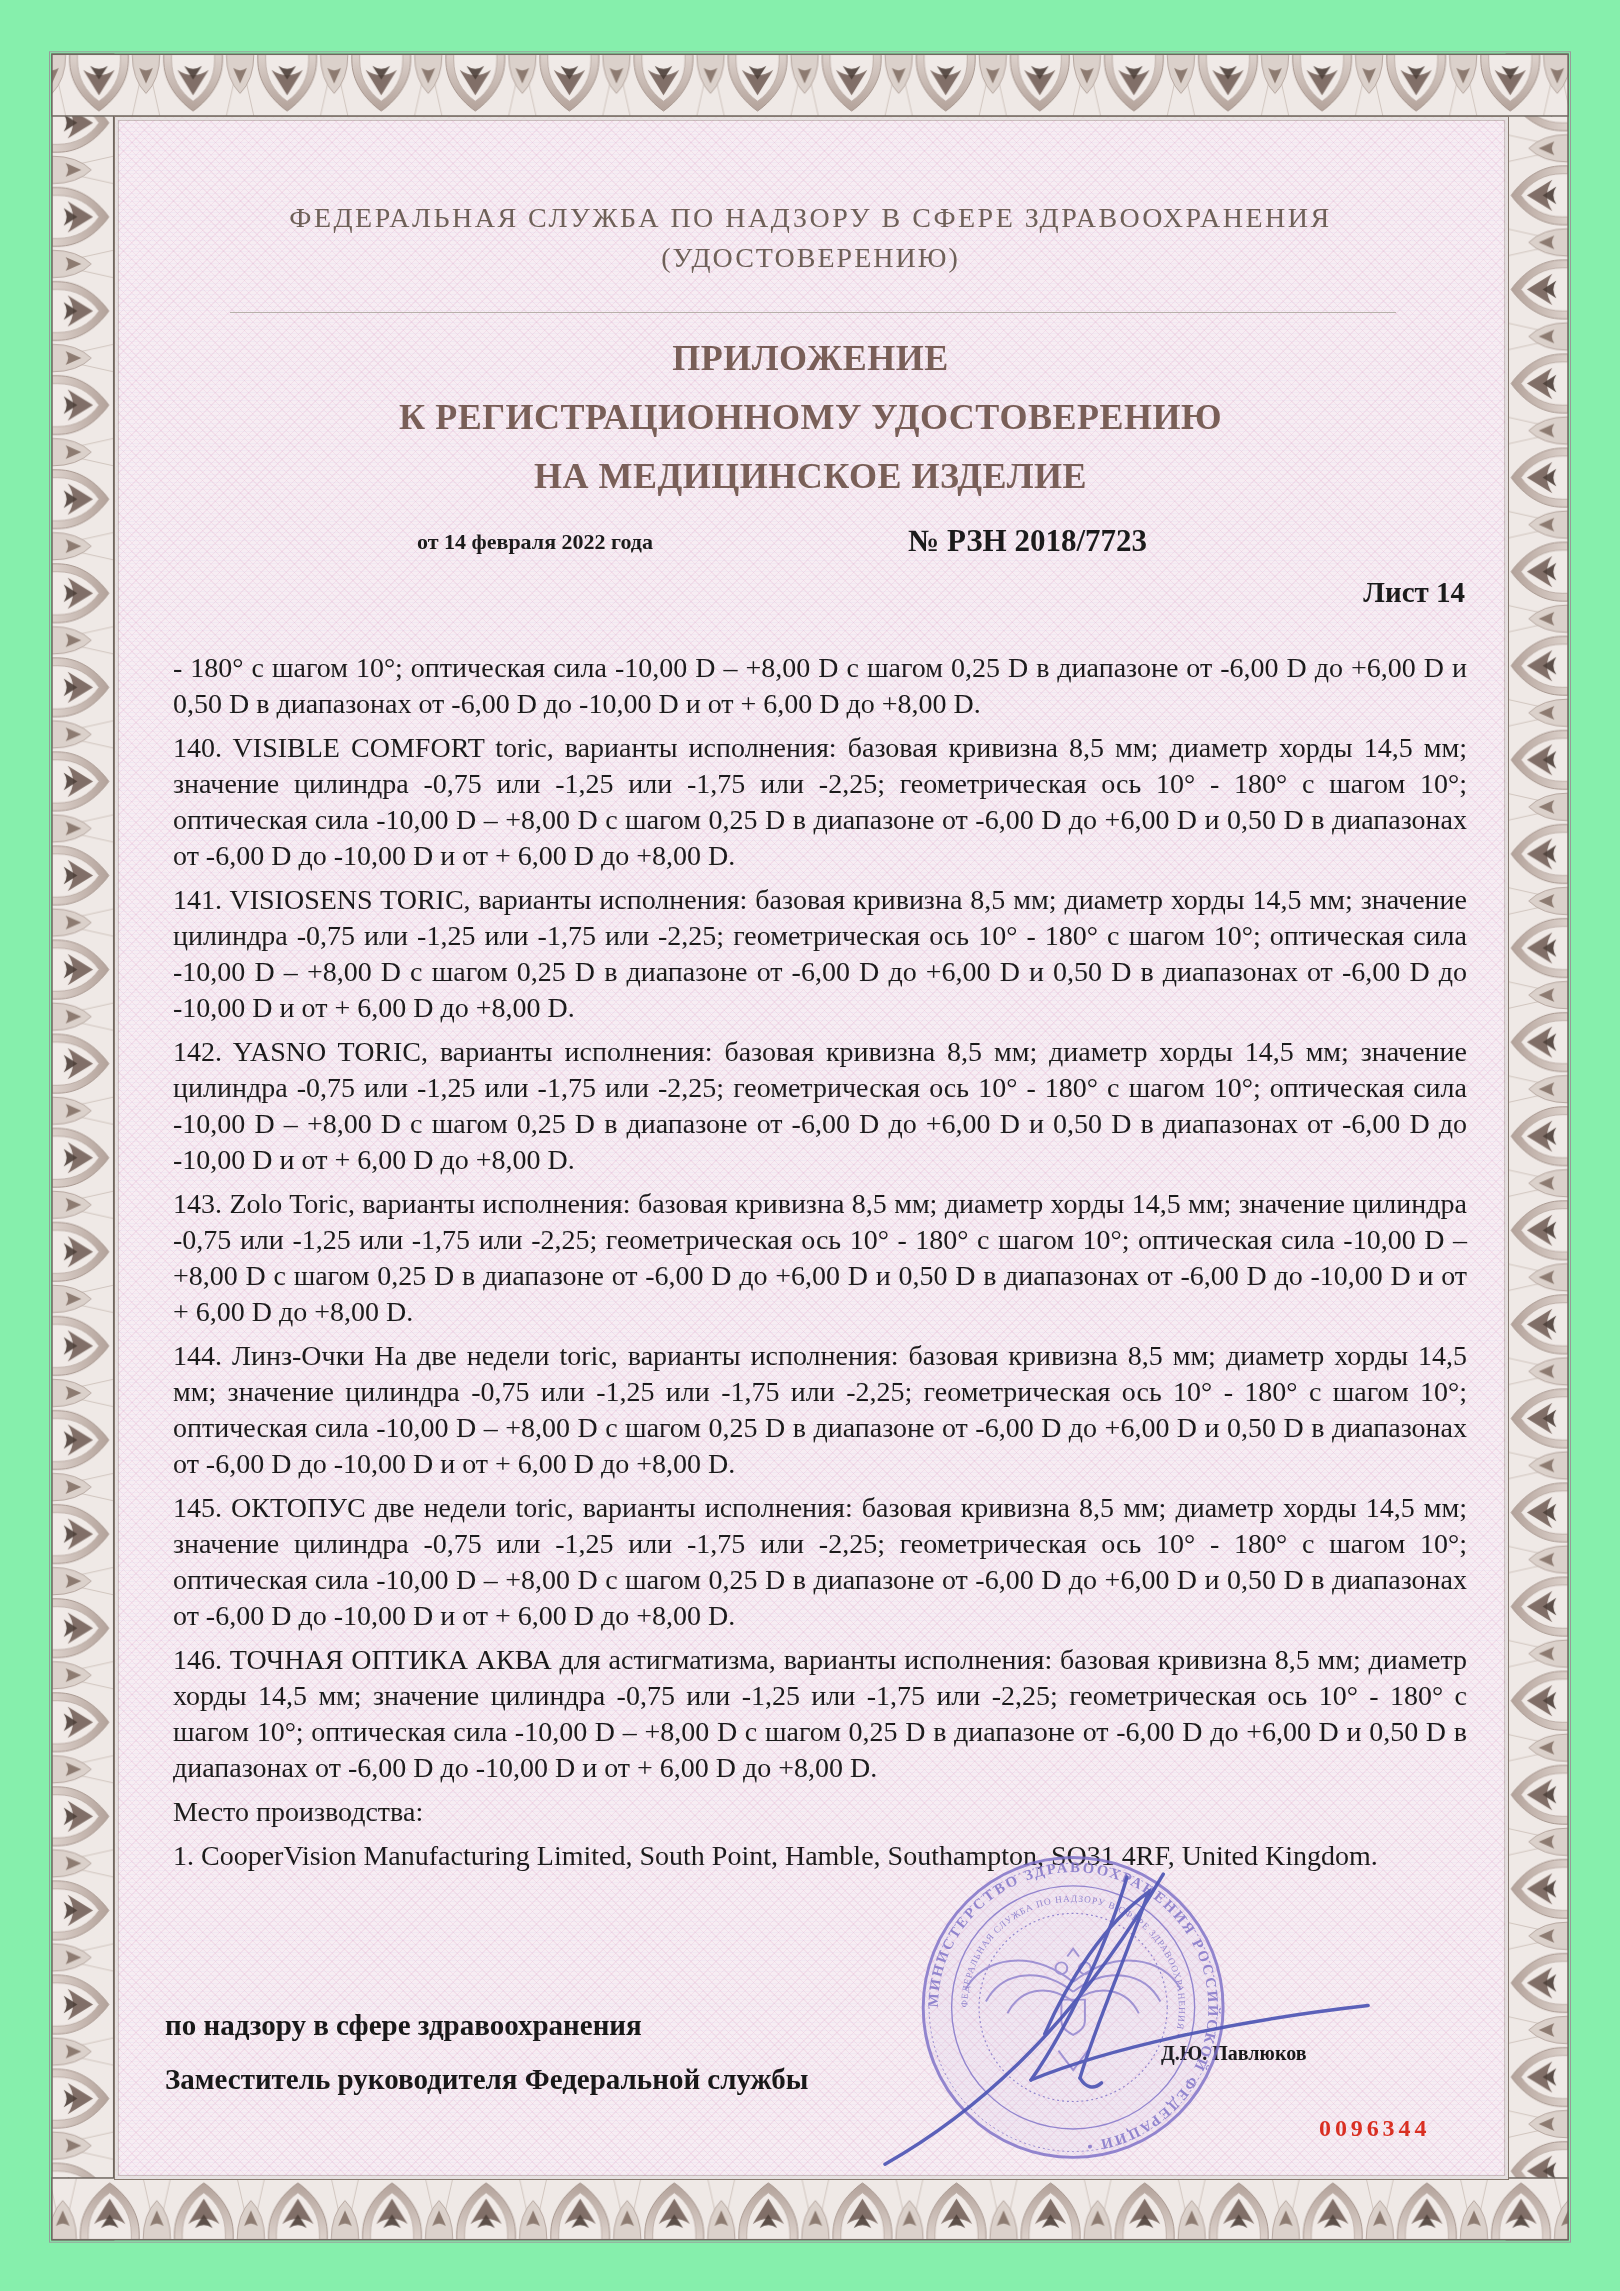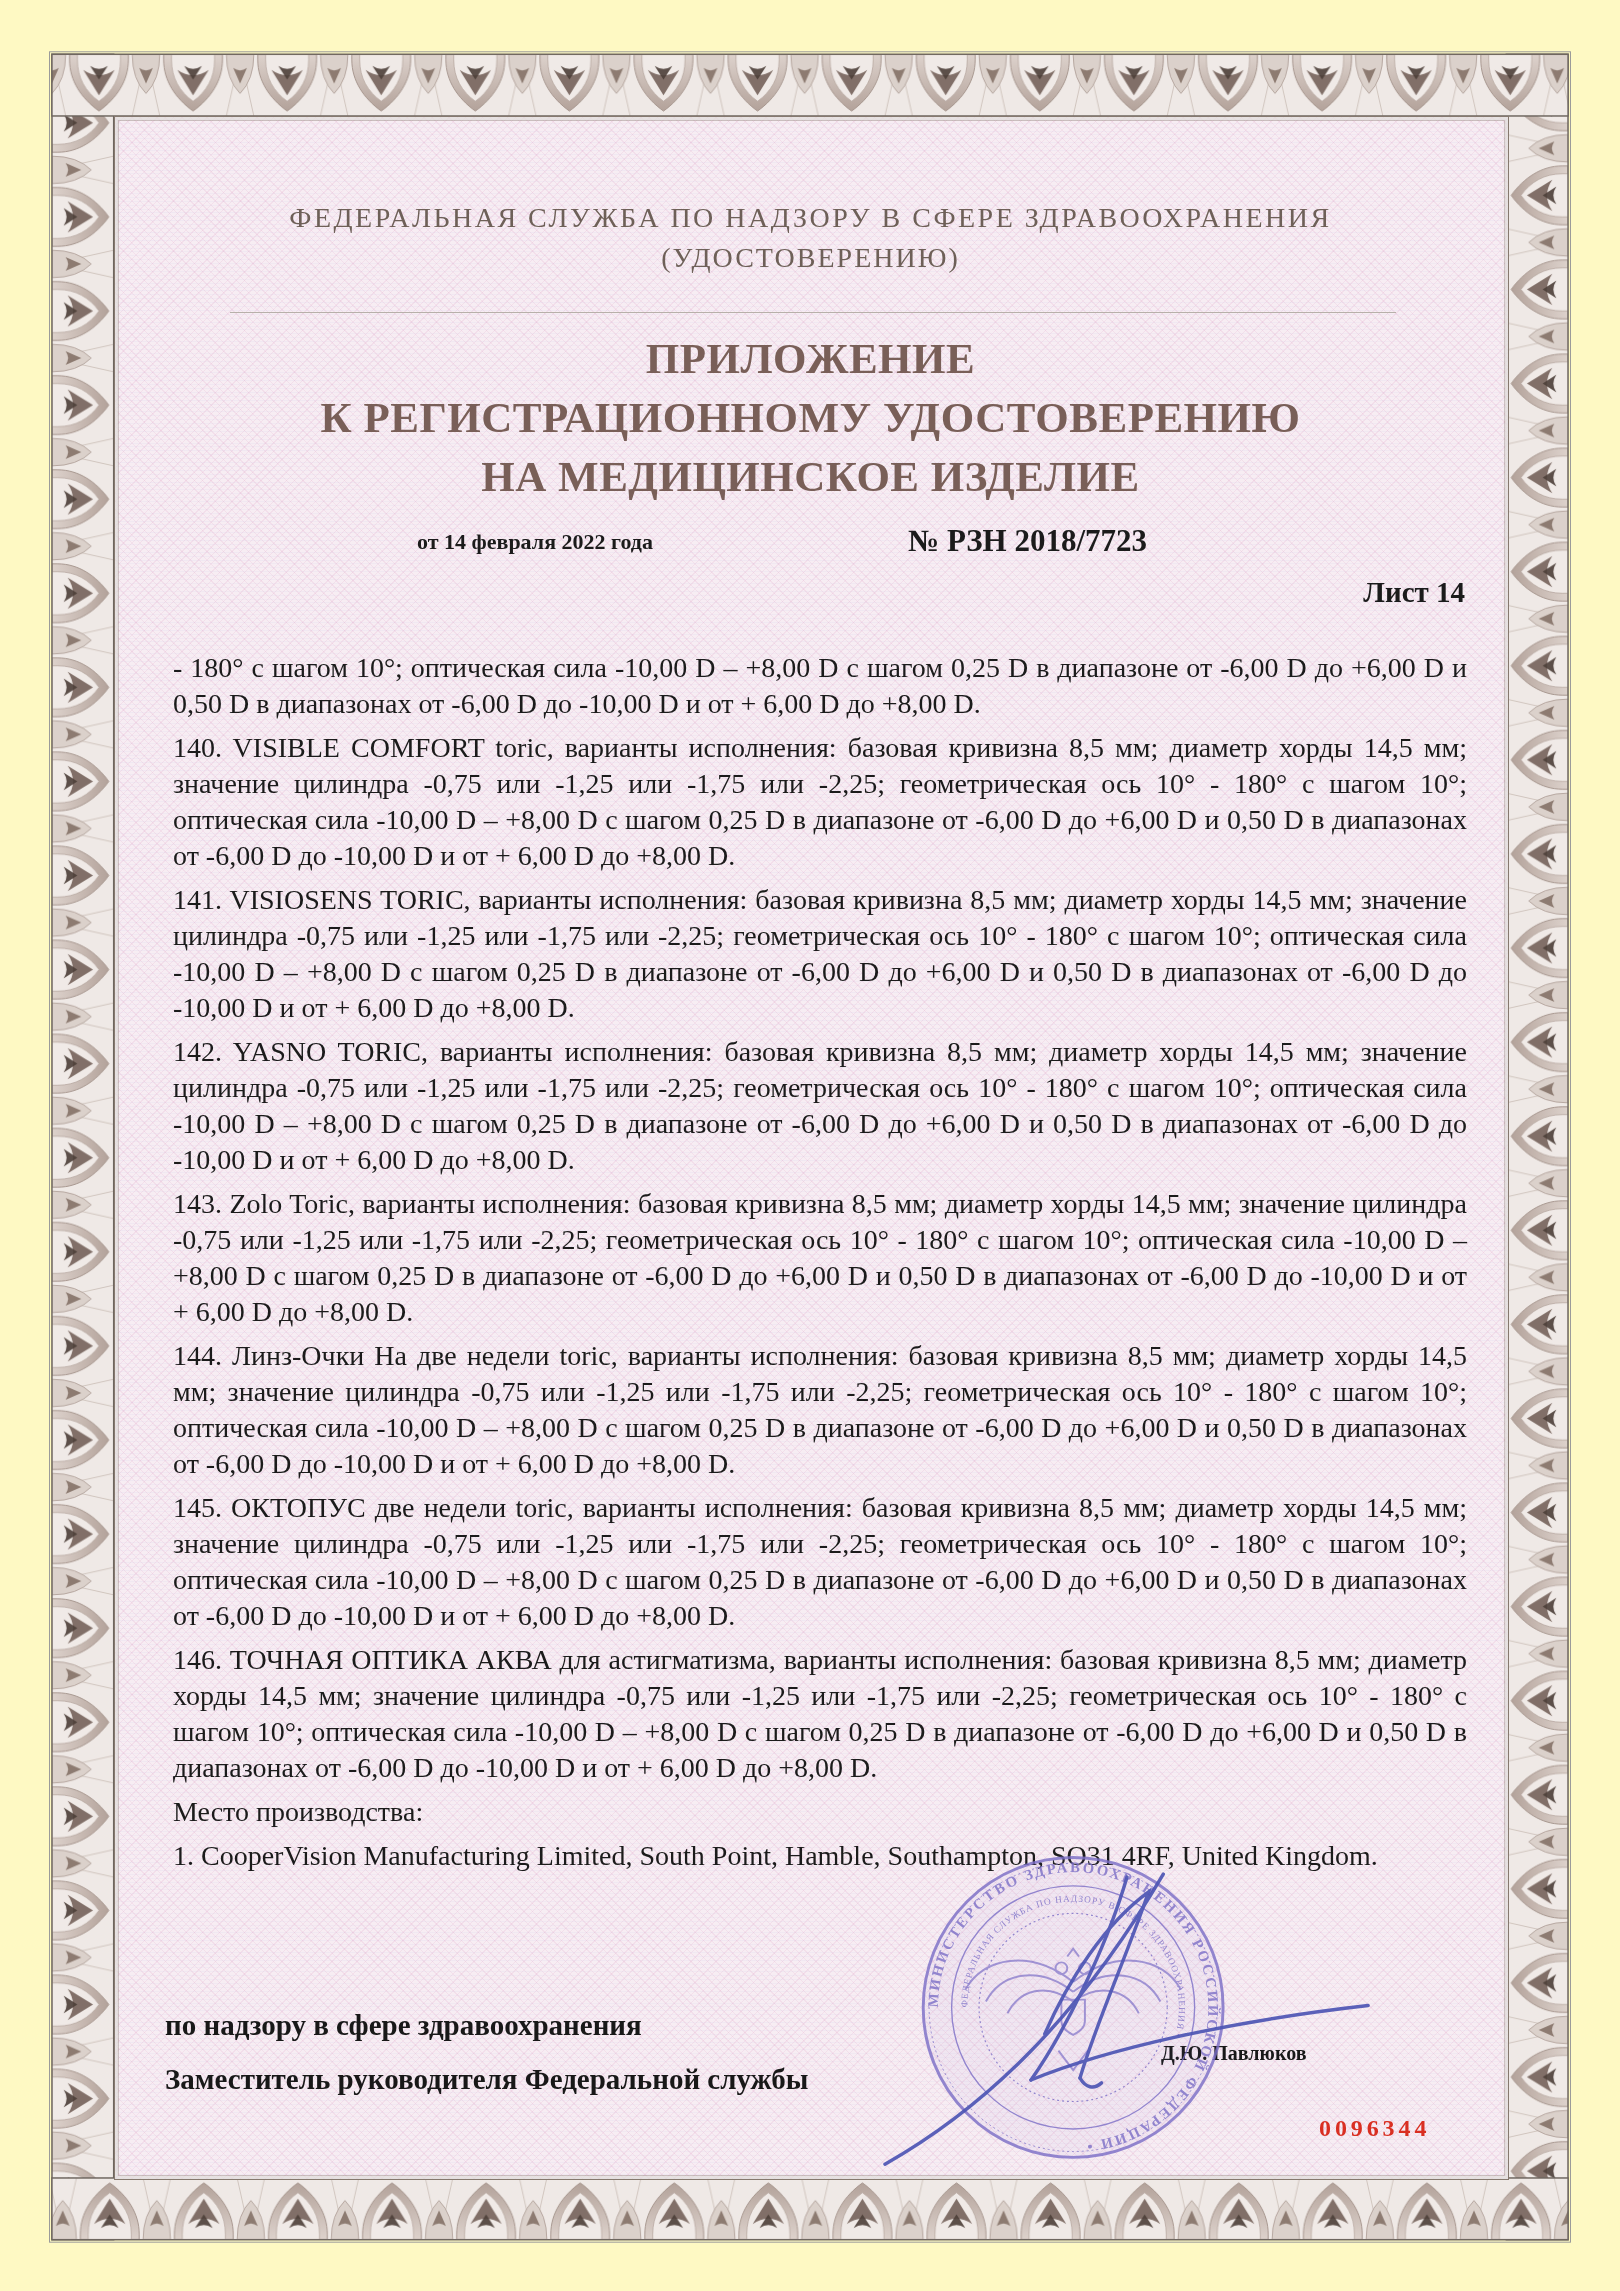--- a/index.html
+++ b/index.html
@@ -1,18 +1,18 @@
 <!DOCTYPE html>
 <html><head>
 <meta charset="utf-8">
 <style>
   html,body{margin:0;padding:0;background:#ffffff;}
   .page{
     position:relative;width:1620px;height:2292px;overflow:hidden;
-    background:#fef9c3;font-family:"Liberation Serif","DejaVu Serif",serif;
+    background:#86efac;font-family:"Liberation Serif","DejaVu Serif",serif;
   }
   .frame-svg{position:absolute;left:0;top:0;z-index:1;}
   .field{
     position:absolute;left:114px;top:116px;width:1393px;height:2062px;z-index:2;
     background-color:#f7edf3;
     background-image:
       repeating-linear-gradient(45deg, rgba(214,130,178,.13) 0px, rgba(214,130,178,.13) 1px, transparent 1px, transparent 5.9px),
       repeating-linear-gradient(135deg, rgba(214,130,178,.13) 0px, rgba(214,130,178,.13) 1px, transparent 1px, transparent 5.9px),
       repeating-linear-gradient(0deg, rgba(140,150,215,.06) 0px, rgba(140,150,215,.06) 1px, transparent 1px, transparent 3.9px);
     border:1.5px solid #86796f;
@@ -24,21 +24,21 @@
     color:#6e6058;font-size:28px;letter-spacing:2.5px;
   }
   .agency1{top:202px;}
   .agency2{top:242px;letter-spacing:2px;}
   .sep{
     position:absolute;left:230px;top:312px;width:1166px;height:0;
     border-top:1.5px solid #b7b0aa;
   }
   .doctitle{
     position:absolute;left:114px;top:329px;width:1393px;text-align:center;
-    color:#795f58;font-weight:bold;font-size:43px;line-height:59px;letter-spacing:0.5px;
+    color:#795f58;font-weight:bold;font-size:36px;line-height:59px;letter-spacing:0.5px;
   }
   .meta-row{position:absolute;left:0;top:0;width:1620px;height:0;}
   .date-label{position:absolute;left:417px;top:529px;font-weight:bold;font-size:22px;color:#1b1b1b;}
   .number-label{position:absolute;left:908px;top:523px;font-weight:bold;font-size:31px;color:#1b1b1b;}
   .sheet-label{position:absolute;left:1328px;top:576px;width:137px;text-align:right;font-weight:bold;font-size:29px;color:#1b1b1b;}
   .bodytext{
     position:absolute;left:165px;top:642px;width:1310px;
     font-size:28px;line-height:36px;color:#1b1b1b;text-align:justify;
   }
   .bodytext p{margin:8px;}

